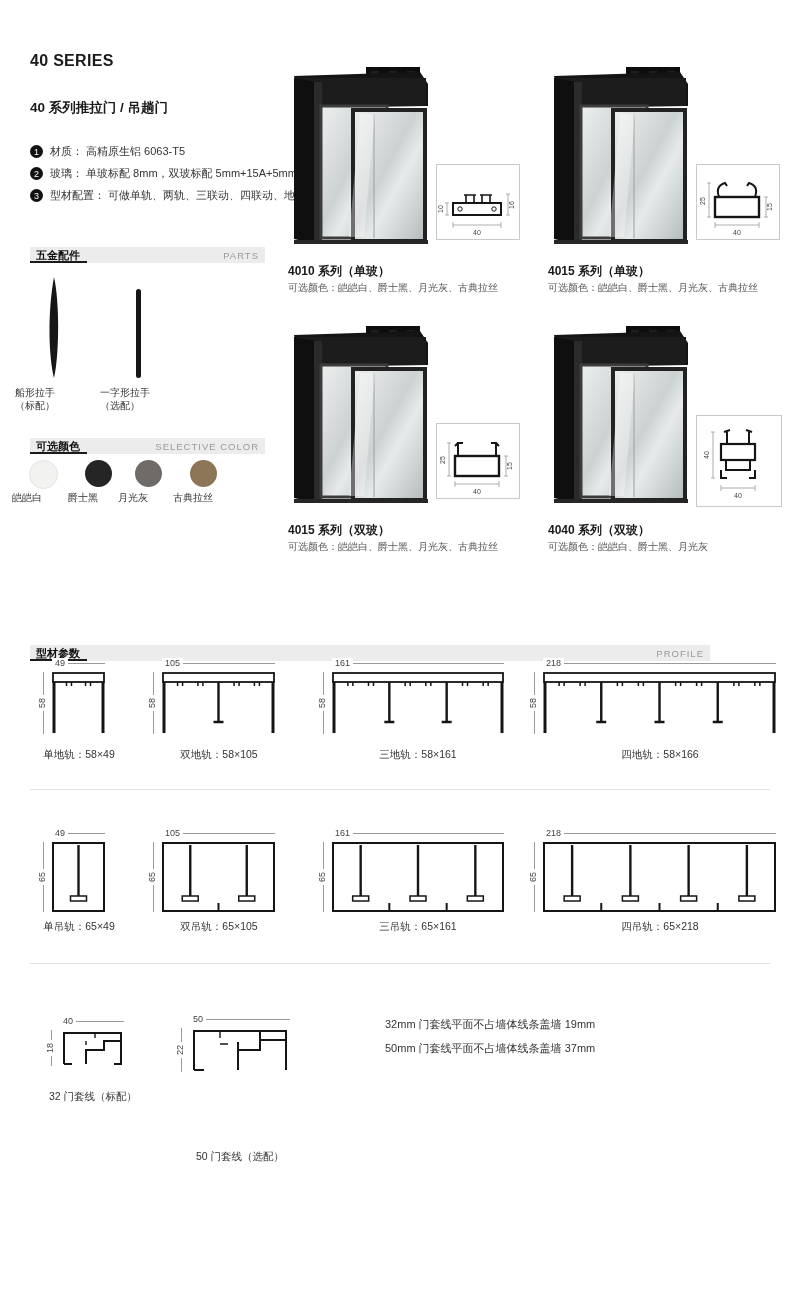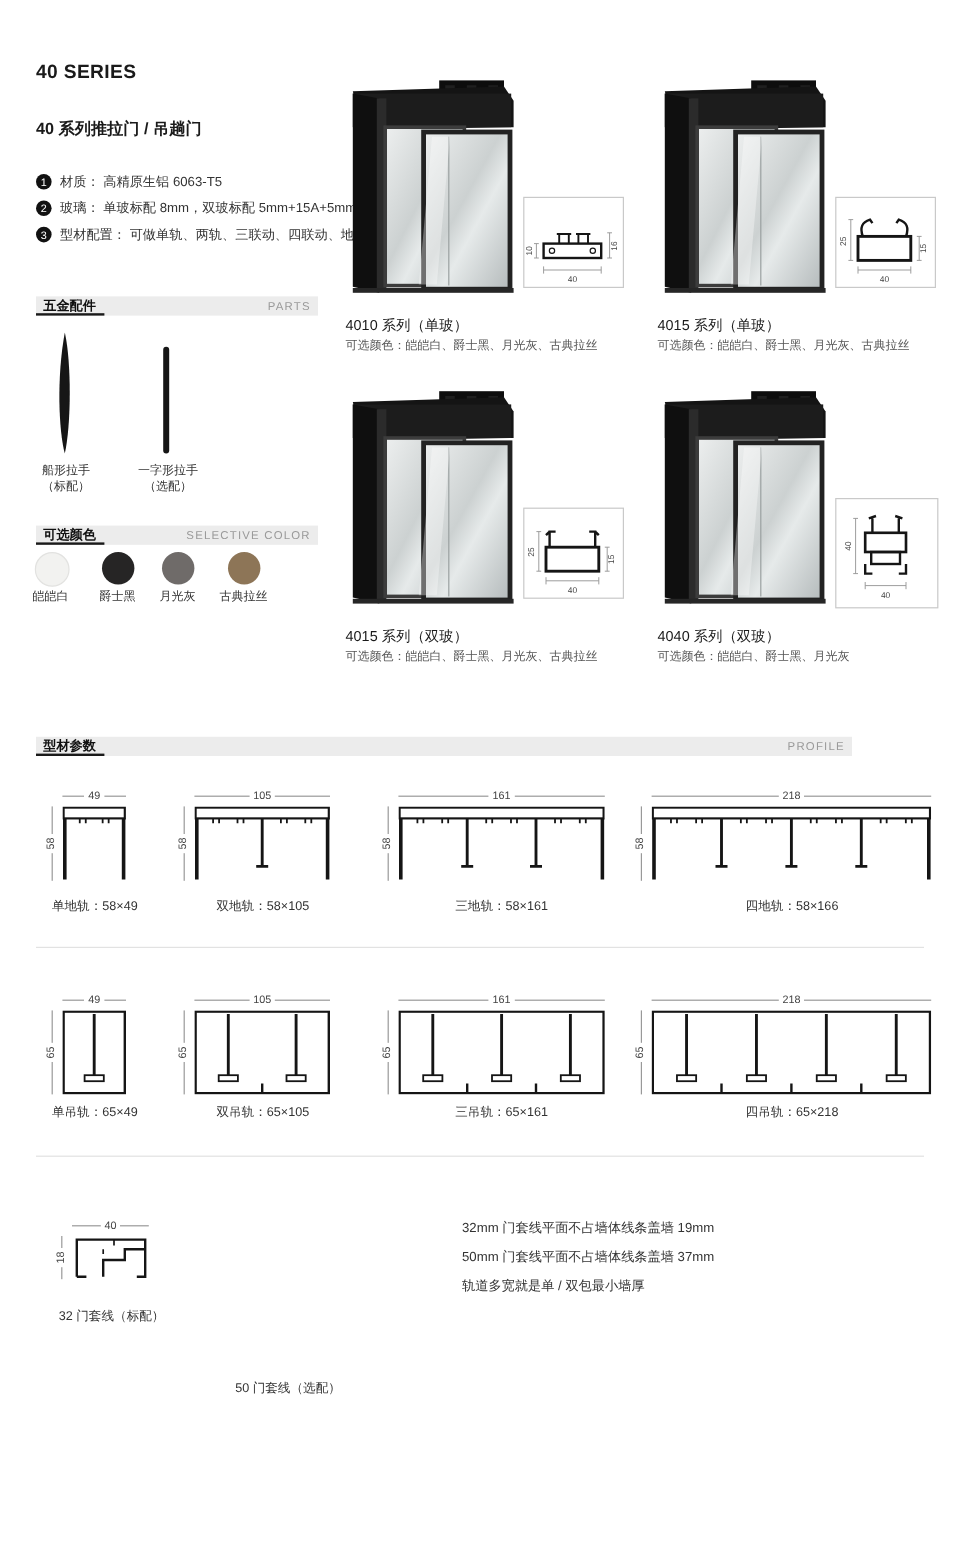--- a/index.html
+++ b/index.html
@@ -15,34 +15,34 @@
   .spec{display:flex;align-items:center;gap:7px;font-size:11px;color:#333;white-space:nowrap;}
   .spec .circ{width:13px;height:13px;border-radius:50%;background:#111;color:#fff;font-size:9px;
               display:flex;align-items:center;justify-content:center;flex:0 0 13px;}
 
   
   .sec-hdr{height:16px;background:#ececec;display:flex;justify-content:space-between;align-items:stretch;}
   .sec-hdr .cn{font-size:11px;font-weight:bold;color:#111;padding:1px 7px 0 6px;border-bottom:2px solid #1a1a1a;line-height:14px;}
   .sec-hdr .en{font-size:9.5px;color:#9a9a9a;letter-spacing:1px;padding:2px 6px 0 0;line-height:14px;}
 
   
-  .small-label{font-size:10px;color:#333;text-align:center;line-height:13px;white-space:nowrap;}
+  .small-label{font-size:10px;color:#333;line-height:13px;white-space:nowrap;}
   .swatch{border-radius:50%;}
 
   
-  .p-title{font-size:12px;font-weight:normal;color:#1a1a1a;white-space:nowrap;}
+  .p-title{font-size:12px;font-weight:bold;color:#1a1a1a;white-space:nowrap;}
   .p-colors{font-size:10px;color:#555;white-space:nowrap;}
   .xsec{border:1px solid #c9c9c9;background:#fff;}
   .xsec svg{display:block;}
   .xsec text{font-size:7px;fill:#444;}
 
   
   .track{position:absolute;}
   .track svg{display:block;}
-  .dim-t{position:absolute;left:0;right:0;top:-14px;height:11px;font-size:9px;color:#444;text-align:center;line-height:11px;}
+  .dim-t{position:absolute;left:0;right:0;top:-14px;height:11px;font-size:9px;color:#444;text-align:left;line-height:11px;}
   .dim-t::before{content:"";position:absolute;left:0;right:0;top:5px;border-top:1px solid #999;}
   .dim-t b{position:relative;background:#fff;padding:0 3px;font-weight:normal;}
   .dim-l{position:absolute;left:-14px;top:0;bottom:0;width:11px;font-size:9px;color:#444;}
   .dim-l::before{content:"";position:absolute;left:5px;top:0;bottom:0;border-left:1px solid #999;}
   .dim-l b{position:absolute;top:50%;left:-4px;transform:translateY(-50%) rotate(-90deg);background:#fff;padding:0 3px;font-weight:normal;}
   .t-label{position:absolute;font-size:10.5px;color:#333;text-align:center;width:130px;white-space:nowrap;}
 
   .hr{position:absolute;left:30px;width:740px;border-top:1px solid #e2e2e2;}
 
   .note-line{font-size:11px;color:#333;line-height:24px;white-space:nowrap;}
@@ -265,21 +265,21 @@
         <path d="M16,16 v46 M14,16 h4 M14,62 h4" stroke="#999" stroke-width="0.8" fill="none"></path>
         <path d="M24,72 h34 M24,69 v6 M58,69 v6" stroke="#999" stroke-width="0.8" fill="none"></path>
         <text x="12" y="39" transform="rotate(-90 12 39)" text-anchor="middle">40</text>
         <text x="41" y="82" text-anchor="middle">40</text>
       </svg>
     </div>
     <div class="p-title abs" style="left:0;top:199px">4040 系列（双玻）</div>
     <div class="p-colors abs" style="left:0;top:217px">可选颜色：皑皑白、爵士黑、月光灰</div>
   </div>
 
-  <div class="abs sec-hdr" style="left:30px;top:614px;width:680px">
+  <div class="abs sec-hdr" style="left:30px;top:645px;width:680px">
     <span class="cn">型材参数</span>
     <span class="en">PROFILE</span>
   </div>
 
   <div class="track g" style="left:52px;top:672px;width:53px;height:62px">
     <span class="dim-t"><b>49</b></span>
     <span class="dim-l">
         <b>58</b>
       </span>
   <svg width="53" height="62" viewBox="0 0 53 62">
@@ -428,23 +428,32 @@
   <div class="track c" style="left:60px;top:1030px;width:64px;height:36px">
     <span class="dim-t"><b>40</b></span>
     <span class="dim-l">
         <b>18</b>
       </span>
     <svg width="64" height="36" viewBox="0 0 64 36">
       <path d="M4,34 V3 H61 V11 H44 V20 H26 V34 M4,34 H12 M61,11 V34 H54" fill="none" stroke="#151515" stroke-width="2"></path>
       <path d="M26,11 v4 M35,3 v5" stroke="#151515" stroke-width="1.4" fill="none"></path>
     </svg>
   </div>
+  <div class="track c" style="left:190px;top:1028px;width:100px;height:44px">
+    <span class="dim-t"><b>50</b></span>
+    <span class="dim-l">
+        <b>22</b>
+      </span>
+    <svg width="100" height="44" viewBox="0 0 100 44">
+      <path d="M4,42 V3 H96 V42 M96,12 H70 V22 H48 V42 M4,42 H14 M70,12 V3 M48,22 v-8" fill="none" stroke="#151515" stroke-width="2"></path>
+      <path d="M30,3 v7 M30,16 h8" stroke="#151515" stroke-width="1.4" fill="none"></path>
+    </svg>
+  </div>
 
   <div class="t-label" style="left:28px;top:1090px">32 门套线（标配）</div>
   <div class="t-label" style="left:175px;top:1150px">50 门套线（选配）</div>
 
   <div class="abs" style="left:385px;top:1012px">
     <div class="note-line">32mm 门套线平面不占墙体线条盖墙 19mm</div>
     <div class="note-line">50mm 门套线平面不占墙体线条盖墙 37mm</div>
-    <div class="note-line">轨道多宽就是单 / 双包最小墙厚</div>
   </div>
 
 </div>
 
 </body></html>

